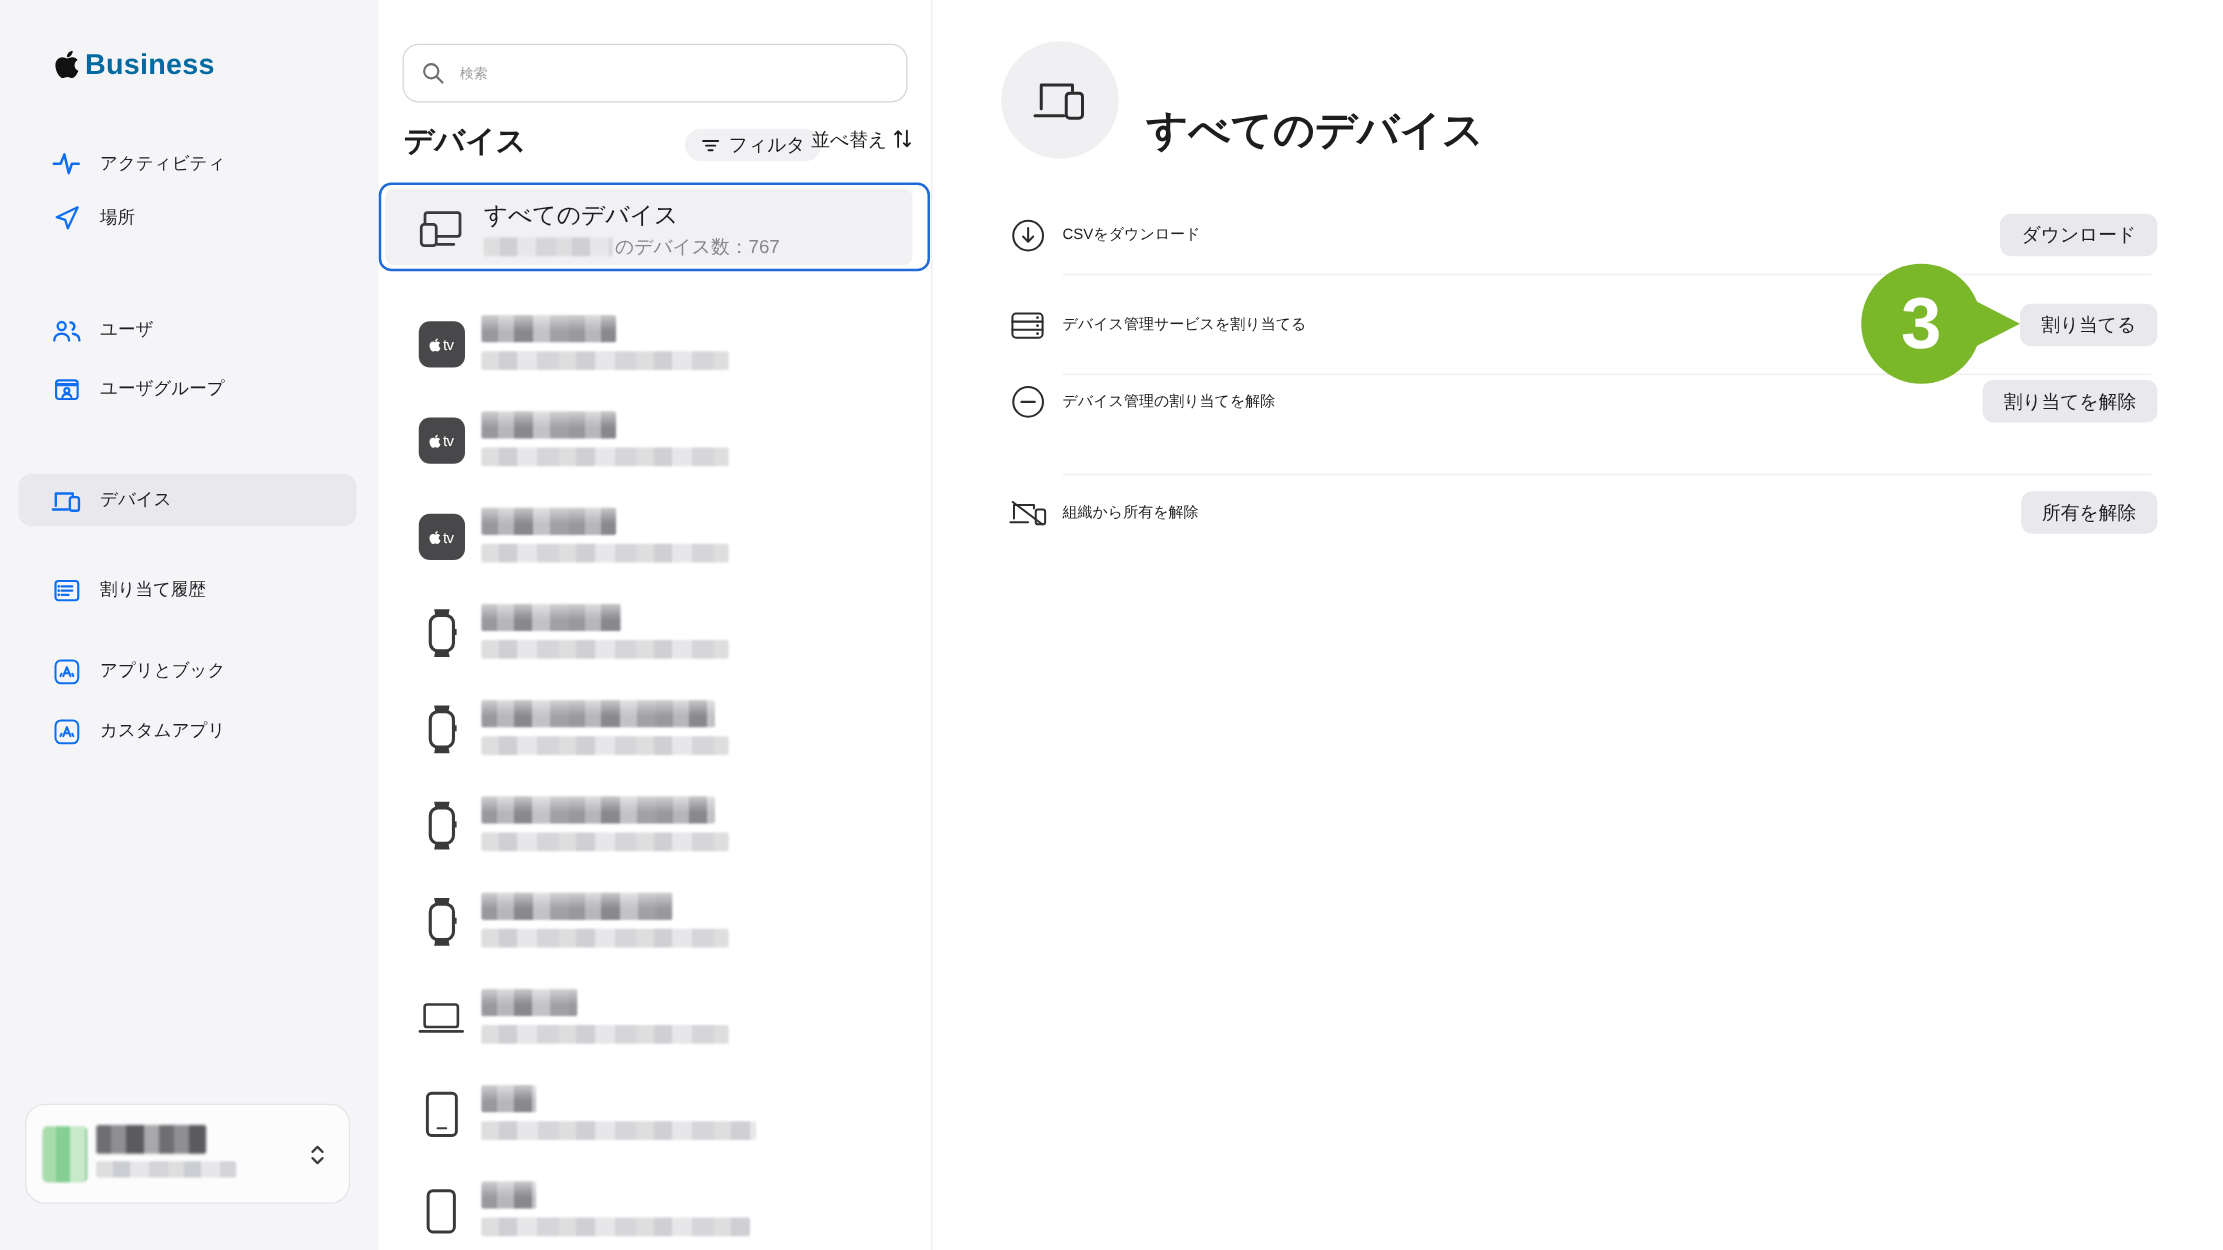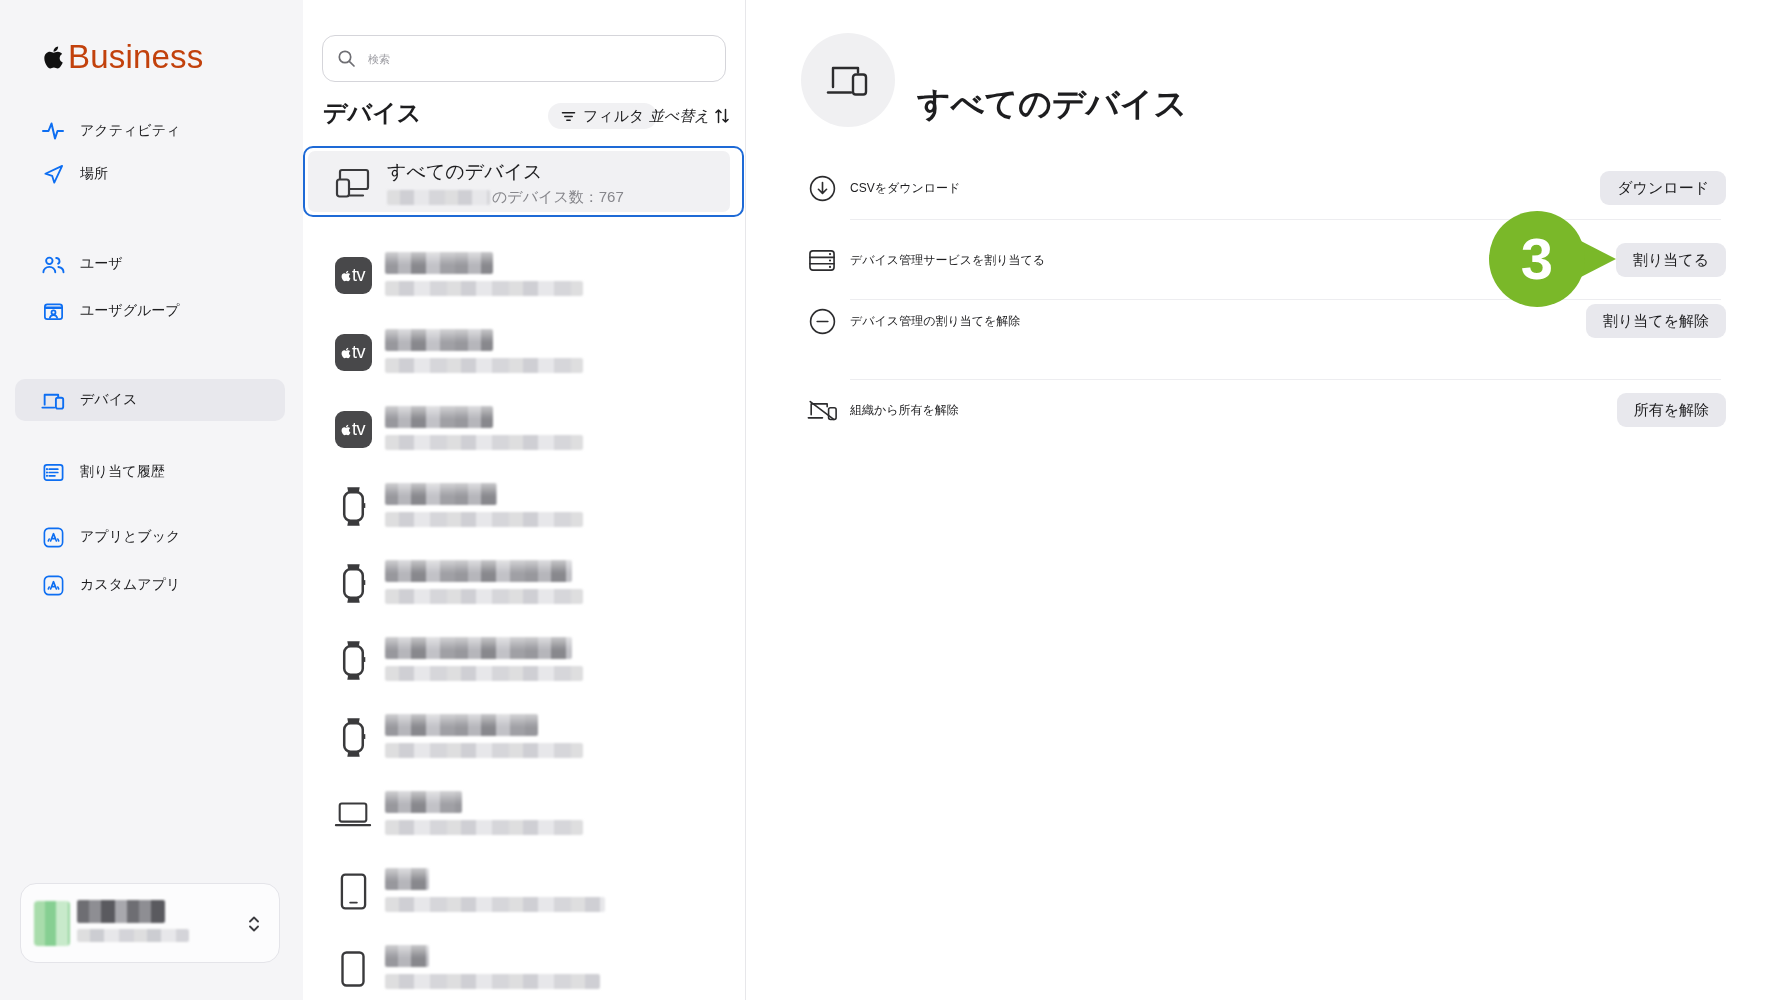--- a/index.html
+++ b/index.html
@@ -7,21 +7,21 @@
   #stage{
     position:relative;width:1778px;height:1000px;overflow:hidden;background:#fff;
     font-family:"Liberation Sans","DejaVu Sans",sans-serif;color:#1d1d1f;
   }
   svg{display:block;}
   .ic{display:flex;align-items:center;justify-content:center;}
 
   
   #sidebar{position:absolute;left:0;top:0;width:303px;height:1000px;background:#f5f5f7;}
   .logo{position:absolute;left:43px;top:38px;display:flex;align-items:center;gap:4px;}
-  .logo-text{font-size:33px;font-weight:400;letter-spacing:.2px;color:#c2410c;}
+  .logo-text{font-size:23px;font-weight:700;letter-spacing:.2px;color:#0369a1;}
   .nav-item{position:absolute;left:15px;width:270px;height:42px;display:flex;align-items:center;
     padding-left:25px;gap:14px;border-radius:10px;cursor:pointer;}
   .nav-item.selected{background:#e8e8ed;}
   .nav-ic{width:26px;height:26px;color:#0d6ef2;flex:0 0 26px;}
   .nav-label{font-size:14px;color:#1d1d1f;}
   .account{position:absolute;left:20px;top:883px;width:260px;height:80px;background:#fcfcfd;
     border:1px solid #e4e4e9;border-radius:16px;cursor:pointer;}
   .acct-avatar{position:absolute;left:13px;top:17px;width:36px;height:45px;border-radius:4px;
     background:repeating-linear-gradient(90deg,#a8dcab 0 11px,#86cf92 11px 22px,#c8eacb 22px 34px,#98d6a0 34px 45px);
     filter:blur(1px);}
@@ -38,37 +38,37 @@
   .searchbox{position:absolute;left:19px;top:35px;width:404px;height:47px;border:1px solid #d5d5da;
     border-radius:13px;background:#fff;display:flex;align-items:center;padding:0 14px;gap:10px;}
   .searchbox input{border:none;outline:none;font-size:11px;flex:1;color:#1d1d1f;background:transparent;
     font-family:"Liberation Sans","DejaVu Sans",sans-serif;}
   .searchbox input::placeholder{color:#9a9aa0;}
   .search-ic{color:#6e6e73;width:19px;height:19px;}
   .list-header{position:absolute;left:20px;top:97px;font-size:24px;font-weight:700;}
   .filter-pill{position:absolute;left:245px;top:103px;height:26px;padding:0 13px;border:none;
     background:#f1f1f3;border-radius:14px;display:flex;align-items:center;gap:7px;font-size:15px;
     color:#1d1d1f;cursor:pointer;font-family:inherit;}
-  .sort-btn{position:absolute;left:346px;top:103px;height:26px;display:flex;align-items:center;gap:5px;
-    font-size:15px;color:#1d1d1f;cursor:pointer;background:none;border:none;font-family:inherit;padding:0;font-style:italic;}
+  .sort-btn{position:absolute;left:346px;top:103px;height:26px;display:flex;align-items:flex-start;gap:5px;
+    font-size:15px;color:#1d1d1f;cursor:pointer;background:none;border:none;font-family:inherit;padding:0;}
   .sel-row{position:absolute;left:0px;top:146px;width:441px;height:71px;border:2px solid #1e6ad6;border-radius:10px;cursor:pointer;}
   .sel-fill{position:absolute;left:3px;top:3px;right:12px;bottom:3px;background:#f1f1f3;border-radius:7px;}
   .sel-ic{position:absolute;left:28px;top:16px;width:40px;height:40px;color:#3a3a3c;}
   .sel-title{position:absolute;left:82px;top:11px;font-size:19px;color:#1d1d1f;}
   .sel-subrow{position:absolute;left:82px;top:40px;display:flex;align-items:center;gap:2px;}
   .sel-blur{width:103px;height:15px;border-radius:2px;
     background:repeating-linear-gradient(90deg,#dededf 0 13px,#cfcfd4 13px 27px,#e7e7ea 27px 42px,#d6d6da 42px 58px);
     filter:blur(1px);}
   .sel-count{font-size:15px;color:#86868b;}
   .dev-row{position:absolute;left:0;width:443px;height:77px;cursor:pointer;}
   .dev-ic{position:absolute;left:30px;top:50%;transform:translateY(-50%);width:40px;height:40px;
     display:flex;align-items:center;justify-content:center;color:#3a3a3c;}
   .atv-badge{width:37px;height:37px;background:#48484a;border-radius:9px;display:flex;align-items:center;
     justify-content:center;gap:1px;color:#fff;}
-  .atv-tv{font-size:18px;font-weight:500;letter-spacing:-.5px;color:#fff;}
+  .atv-tv{font-size:12px;font-weight:500;letter-spacing:-.5px;color:#fff;}
   .bl1{position:absolute;left:82px;top:15px;height:22px;border-radius:2px;filter:blur(.9px);
     background:
       linear-gradient(180deg,rgba(255,255,255,.55) 0,rgba(255,255,255,.12) 45%,rgba(255,255,255,0) 62%),
       repeating-linear-gradient(90deg,#98989d 0 13px,#b6b6bb 13px 26px,#88888d 26px 41px,#c2c2c7 41px 55px,#a0a0a5 55px 70px);}
   .bl2{position:absolute;left:82px;top:44px;height:15px;border-radius:2px;filter:blur(.9px);
     background:repeating-linear-gradient(90deg,#dededf 0 14px,#cfcfd4 14px 29px,#e7e7ea 29px 45px,#d6d6da 45px 62px);}
 
   
   #detail{position:absolute;left:746px;top:0;width:1032px;height:1000px;background:#fff;}
   .detail-avatar{position:absolute;left:55px;top:33px;width:94px;height:94px;border-radius:50%;

